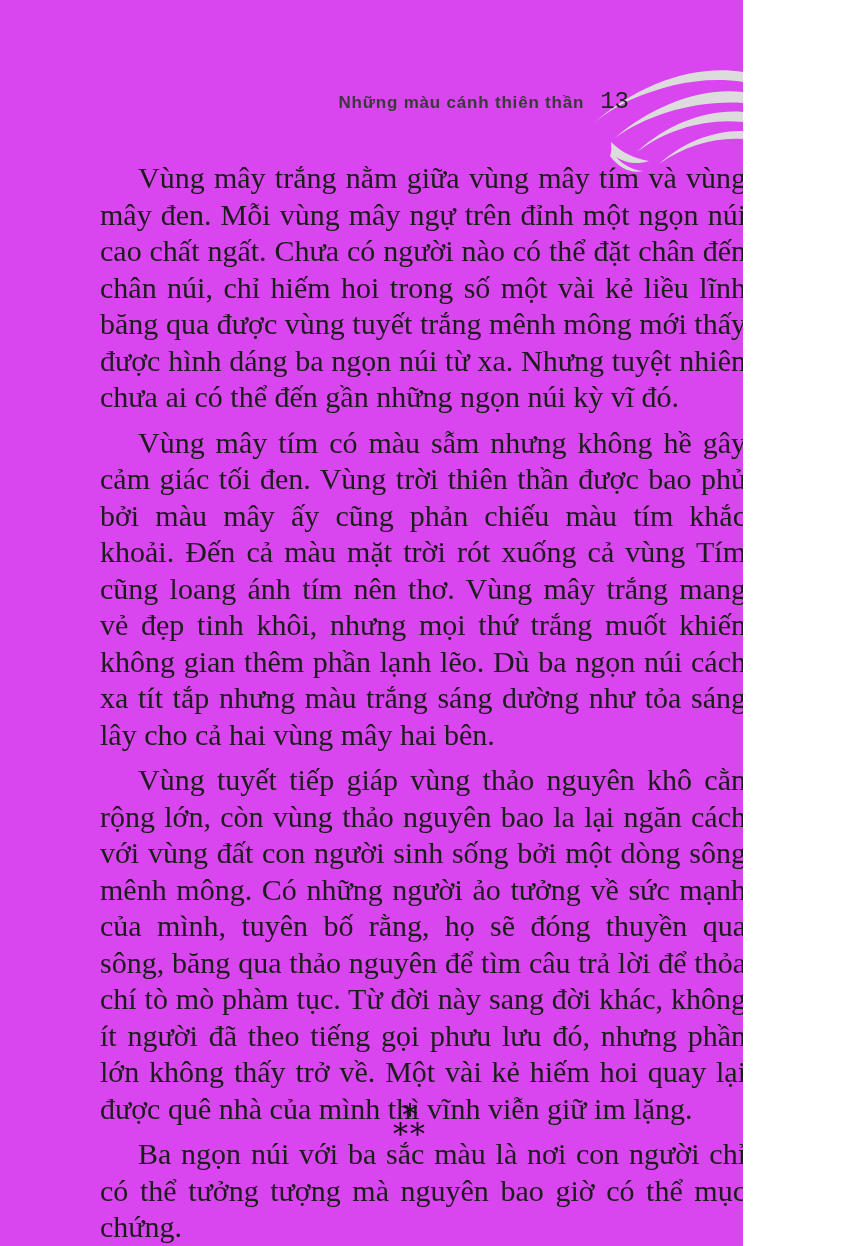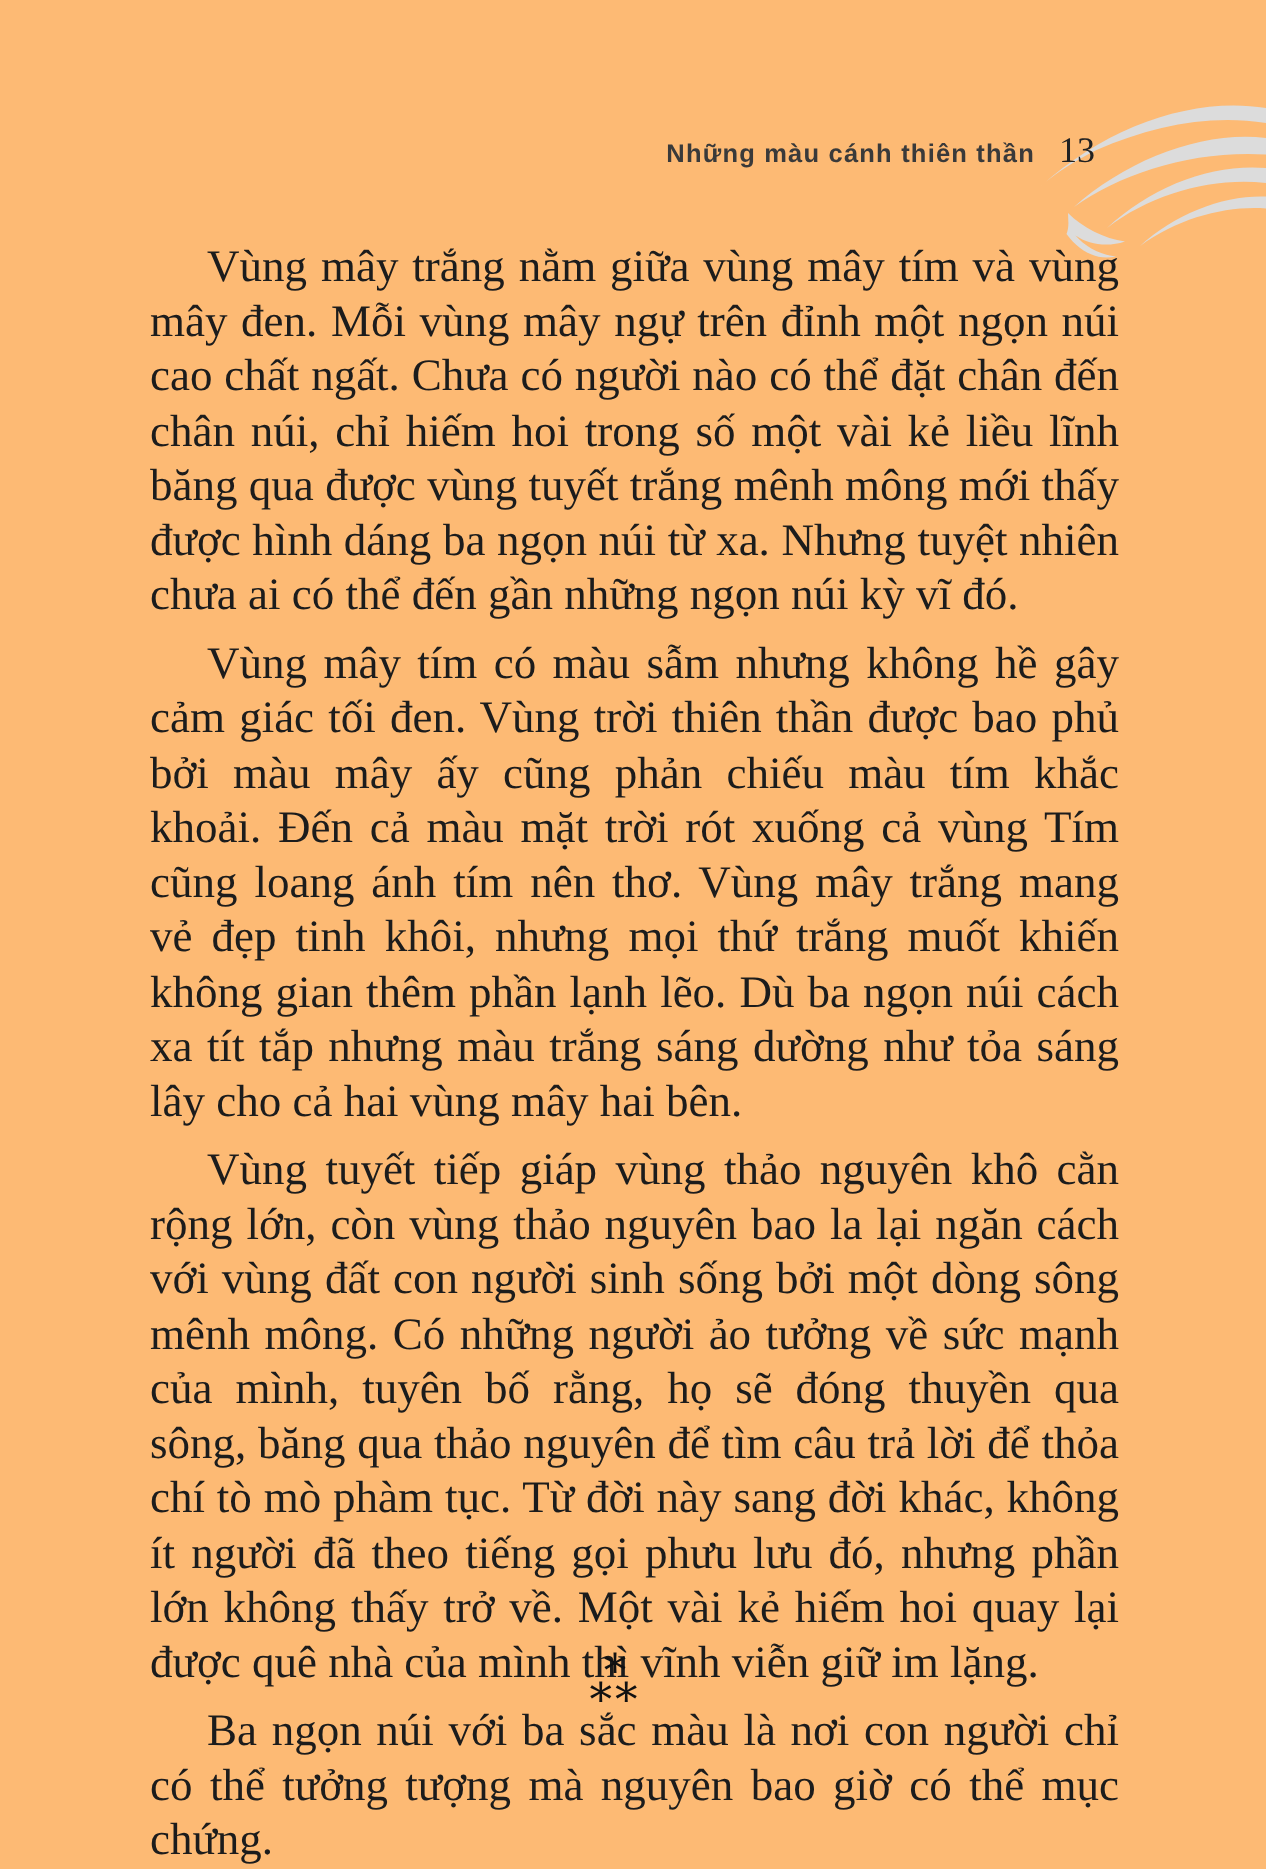--- a/index.html
+++ b/index.html
@@ -2,23 +2,23 @@
 <html><head>
 <meta charset="utf-8">
 <style>
   html, body {
     margin: 0;
     padding: 0;
     background: #ffffff;
   }
   .page {
     position: relative;
-    width: 844px;
+    width: 743px;
     height: 1246px;
-    background: #fdba74;
+    background: #d946ef;
     overflow: hidden;
     font-family: "Liberation Serif", serif;
   }
 
   
   .header {
     position: absolute;
     top: 88px;
     left: 0;
     right: 114px;
@@ -29,21 +29,21 @@
     z-index: 2;
   }
   .running-title {
     font-family: "Liberation Sans", sans-serif;
     font-weight: bold;
     font-size: 17px;
     letter-spacing: 0.8px;
     color: #3a3a3a;
   }
   .page-number {
-    font-family: Liberation Serif, serif;
+    font-family: Liberation Mono, monospace;
     font-size: 24px;
     color: #222222;
   }
 
   
   .wing {
     position: absolute;
     top: 66px;
     right: 0;
     width: 160px;

